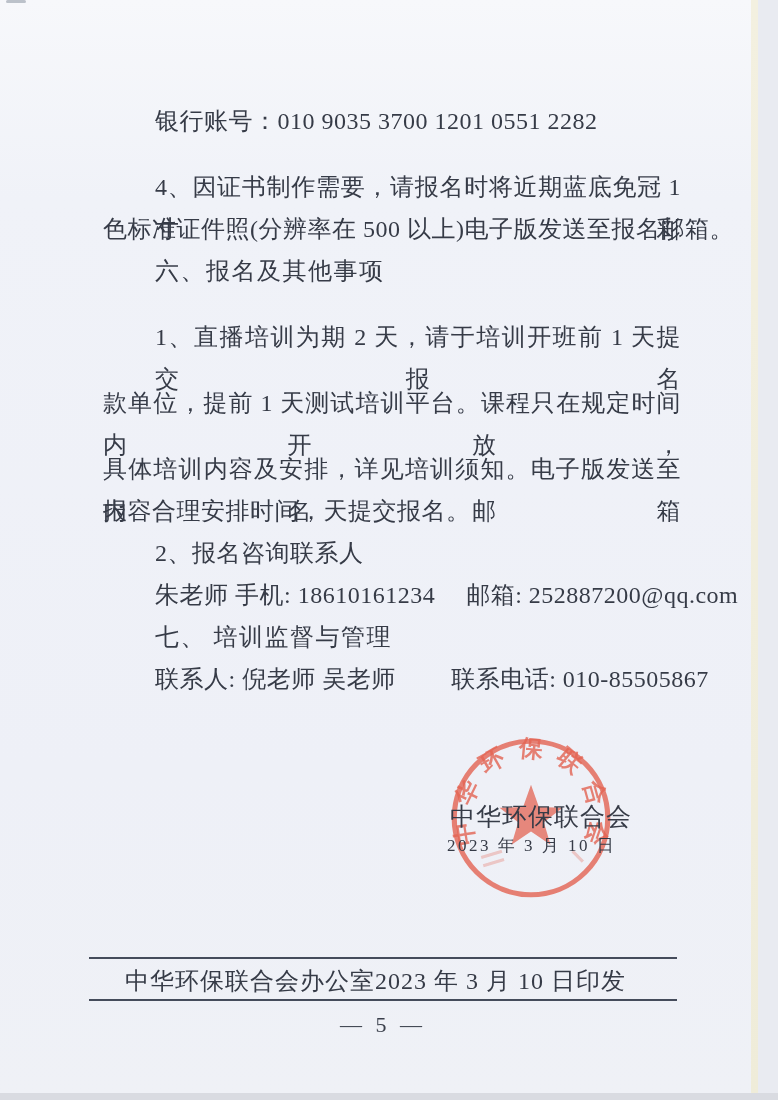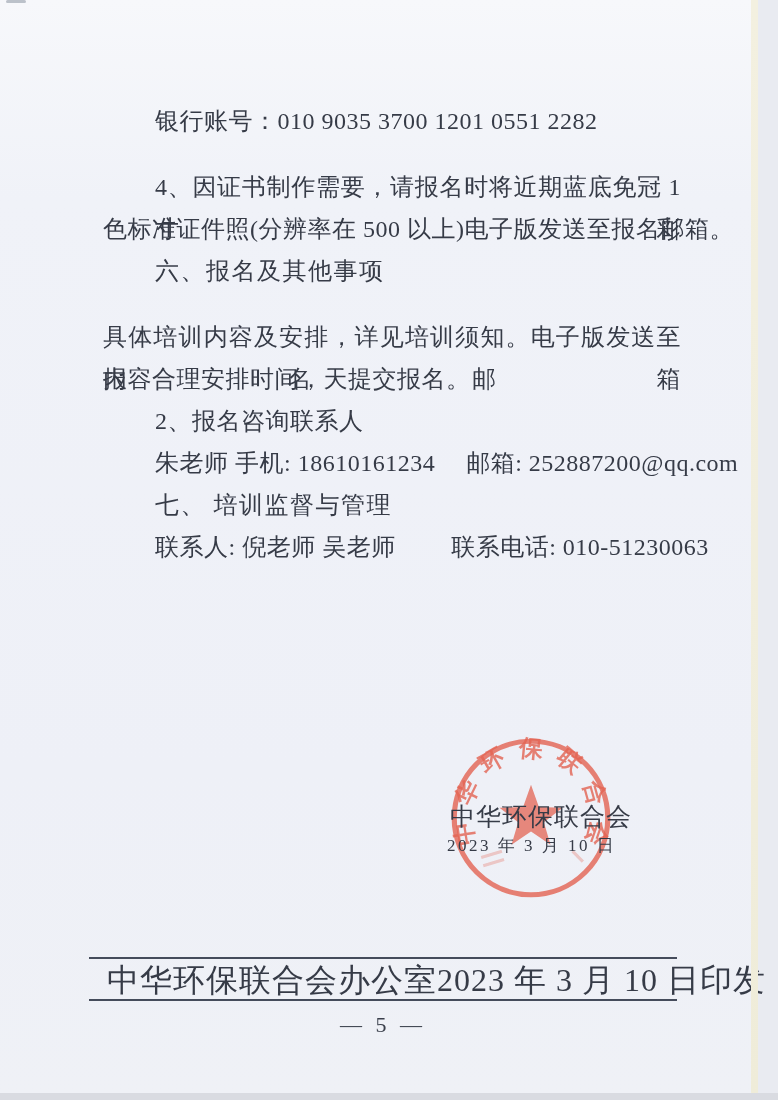--- a/index.html
+++ b/index.html
@@ -45,49 +45,51 @@
   .seal{
     position:absolute;left:448px;top:735px;width:166px;height:166px;z-index:2;
     opacity:.88;
   }
   .footer-rule{
     position:absolute;left:89px;width:588px;height:2px;background:#454c5b;
   }
   .footer-rule.top{top:957px;}
   .footer-rule.bottom{top:999px;}
   .footer-row{
-    position:absolute;left:82px;top:963px;width:588px;height:36px;
-    display:flex;justify-content:space-between;align-items:center;
-    color:#363b47;font-size:32px;
+    position:absolute;left:75px;top:963px;width:588px;height:36px;
+    display:flex;justify-content:center;align-items:center;
+    color:#363b47;font-size:24px;
   }
   .footer-office{padding-left:25px;letter-spacing:1px;white-space:nowrap;}
   .footer-issued{padding-right:12px;letter-spacing:1px;white-space:nowrap;}
   .page-number{
     position:absolute;left:89px;top:1012px;width:588px;text-align:center;
     color:#3a3f4b;font-size:22px;letter-spacing:4px;
   }
 </style>
 </head>
 <body>
 
 <div class="page">
 
   <div class="scan-mark"></div>
 
   <div class="content">
     <div class="line l-indent">银行账号：010 9035 3700 1201 0551 2282</div>
     <div class="line l-indent l-fill">4、因证书制作需要，请报名时将近期蓝底免冠 1 寸彩</div>
     <div class="line">色标准证件照(分辨率在 500 以上)电子版发送至报名邮箱。</div>
     <div class="line l-indent l-bold">六、报名及其他事项</div>
+    <div class="line l-indent l-fill">1、直播培训为期 2 天，请于培训开班前 1 天提交报名</div>
+    <div class="line l-fill">款单位，提前 1 天测试培训平台。课程只在规定时间内开放，</div>
     <div class="line l-fill">具体培训内容及安排，详见培训须知。电子版发送至报名邮箱</div>
     <div class="line">内容合理安排时间，天提交报名。</div>
     <div class="line l-indent">2、报名咨询联系人</div>
     <div class="line l-indent">朱老师 手机: 18610161234　 邮箱: 252887200@qq.com</div>
     <div class="line l-indent l-bold">七、 培训监督与管理</div>
-    <div class="line l-indent">联系人: 倪老师 吴老师　　 联系电话: 010-51230063</div>
+    <div class="line l-indent">联系人: 倪老师 吴老师　　 联系电话: 010-85505867</div>
   </div>
 
   <svg class="seal" viewBox="0 0 160 160">
     <g fill="none" stroke="#e2503c">
       <circle cx="80" cy="80" r="74" stroke-width="5" opacity="0.8"></circle>
     </g>
     <polygon points="80,48 87.6,69.5 110.4,70.1 92.4,84 98.8,105.9 80,93 61.2,105.9 67.6,84 49.6,70.1 72.4,69.5" fill="#e2503c" opacity="0.75"></polygon>
     <defs>
       <path id="sealArc" d="M 33,113 A 58,58 0 1 1 127,113"></path>
     </defs>

